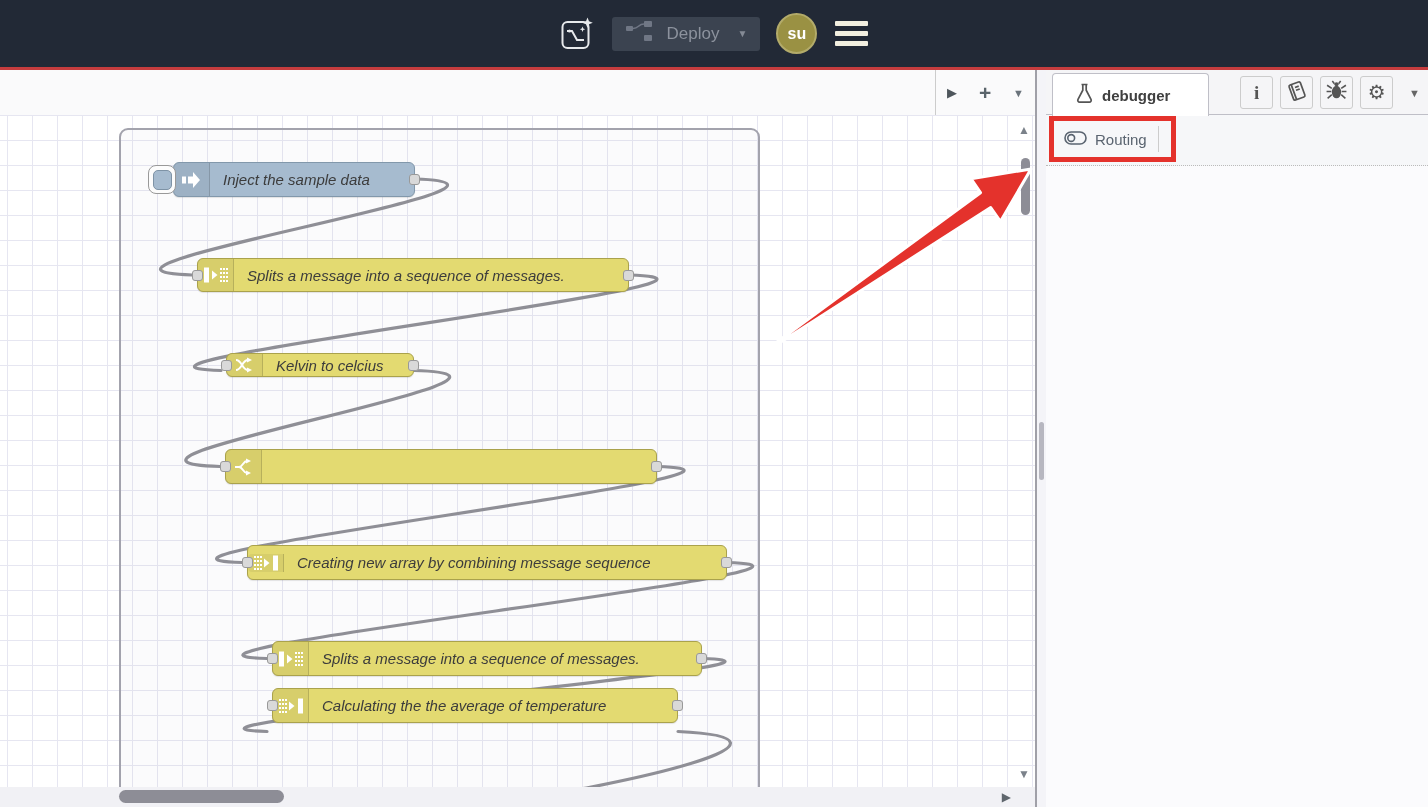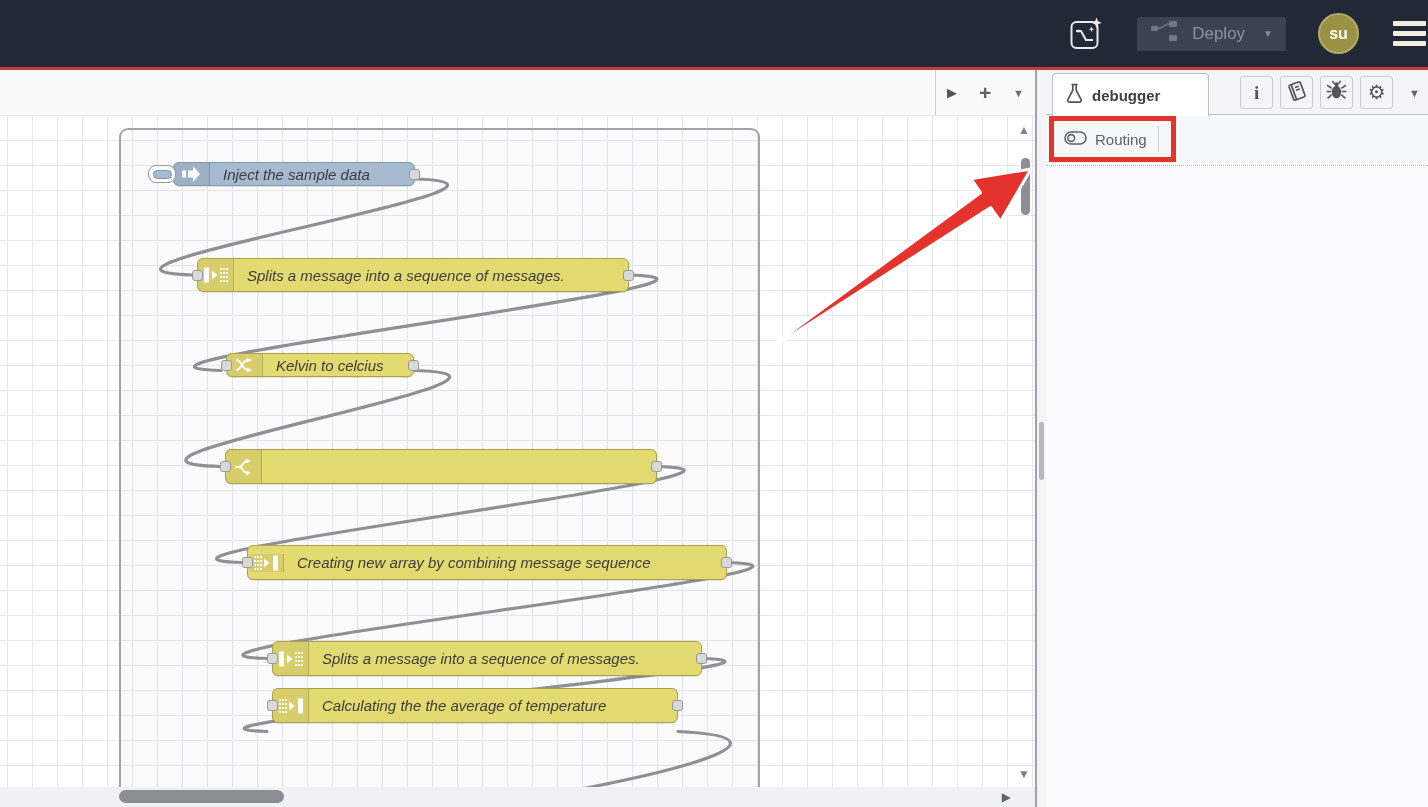--- a/index.html
+++ b/index.html
@@ -2,21 +2,21 @@
 <html><head>
 <meta charset="utf-8">
 <style>
   * { margin:0; padding:0; box-sizing:border-box; }
   html,body { width:1428px; height:807px; overflow:hidden; }
   body { font-family:"Liberation Sans",sans-serif; background:#fff; }
   .app { position:relative; width:1428px; height:807px; }
 
   
   .topbar { height:67px; background:#222936; display:flex; align-items:center;
-            justify-content:flex-end; gap:32px; }
+            justify-content:center; gap:16px; }
   .accent-line { height:3px; background:#c63c3e; }
   .hd-icon { width:38px; height:38px; display:flex; align-items:center; justify-content:center; cursor:pointer; }
   .deploy-btn { display:flex; align-items:center; height:34px; padding:0 13px;
                 background:#3b4350; border:none; border-radius:3px; color:#8c929d;
                 font-size:17px; font-family:inherit; cursor:pointer; }
   .deploy-btn .dep-label { margin:0 8px 0 12px; }
   .deploy-caret { font-size:10px; color:#848a95; margin-left:10px; }
   .avatar { width:41px; height:41px; border-radius:50%; background:#9a9143; color:#fff;
             font-weight:bold; font-size:16px; display:flex; align-items:center;
             justify-content:center; border:2px solid #b3ab6a; cursor:pointer; }
@@ -78,21 +78,21 @@
   .split-strip { width:11px; background:#f4f4f8; border-left:2px solid #a0a0a8; position:relative; }
   .split-thumb { position:absolute; left:2px; top:352px; width:5px; height:58px;
                  background:#b7b7c0; border-radius:3px; cursor:pointer; }
 
   
   .sidebar { width:382px; display:flex; flex-direction:column; background:#fcfcfd; }
   .sidebar-header { height:45px; background:#f5f5f7; position:relative;
                     border-bottom:1px solid #bfbfc7; }
   .sb-tab { position:absolute; left:6px; top:3px; height:43px; width:157px; background:#fff;
             border:1px solid #bfbfc7; border-bottom:none; border-radius:4px 4px 0 0;
-            display:flex; align-items:center; gap:9px; padding-left:13px; font-size:15px;
+            display:flex; align-items:center; gap:9px; padding-left:23px; font-size:15px;
             font-weight:bold; color:#404040; z-index:2; cursor:pointer; }
   .sb-buttons { position:absolute; right:8px; top:6px; display:flex; gap:7px; align-items:center; }
   .sb-btn { width:33px; height:33px; border:1px solid #ccc; border-radius:3px; display:flex;
             align-items:center; justify-content:center; background:#f5f5f7; cursor:pointer; }
   .sb-caret { color:#666; font-size:11px; margin-left:9px; cursor:pointer; }
   .glyph-i { font-family:"Liberation Serif",serif; font-weight:bold; font-size:19px; color:#555; }
   .glyph-gear { font-family:"DejaVu Sans",sans-serif; font-size:20px; color:#555; line-height:1; }
 
   .sidebar-toolbar { height:51px; background:#f6f7f9; border-bottom:1px dotted #bbb; position:relative; }
   .highlight-box { position:absolute; border:5px solid #e4322c; display:flex; align-items:center; z-index:30; }
@@ -155,21 +155,21 @@
         <svg class="wires" id="wires-svg">
             <path d="M415,64 C585,69 25,155 192,160" stroke="#8f8f96"></path>
             <path d="M629,160 C810,165 45,251 221,255.5" stroke="#8f8f96"></path>
             <path d="M414,255.5 C590,260 48,347 220,351.5" stroke="#8f8f96"></path>
             <path d="M657,351.5 C835,356 70,443 242,447.5" stroke="#8f8f96"></path>
             <path d="M727,447.5 C905,452 95,539 267,543.5" stroke="#8f8f96"></path>
             <path d="M702,543.5 C865,548 105,612 267,616.5" stroke="#8f8f96"></path>
             <path d="M678,616.5 C820,623 650,668 450,695" stroke="#8f8f96"></path>
           </svg>
         <div id="nodes-layer">
-            <div class="node" style="left: 173px; top: 47px; width: 242px; height: 24px; background: rgb(166, 187, 207); border-color: rgb(130, 152, 171);">
+            <div class="node" style="left: 173px; top: 47px; width: 242px; height: 35px; background: rgb(166, 187, 207); border-color: rgb(130, 152, 171);">
               <span class="inject-button">
                 <span></span>
               </span>
               <div class="node-icon">
                 <svg width="19" height="18" viewBox="0 0 19 18">
                   <g fill="#fff">
                     <rect x="0" y="5.5" width="4" height="7"></rect>
                     <polygon points="6,5.5 11,5.5 11,1 18,9 11,17 11,12.5 6,12.5"></polygon>
                   </g>
                 </svg>

